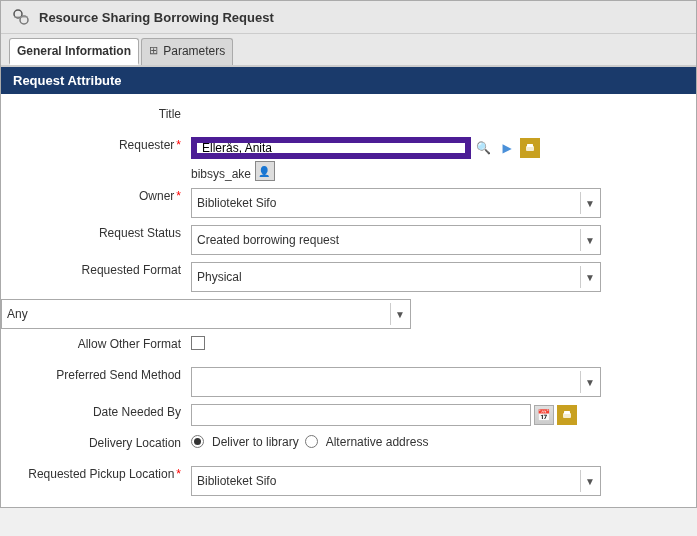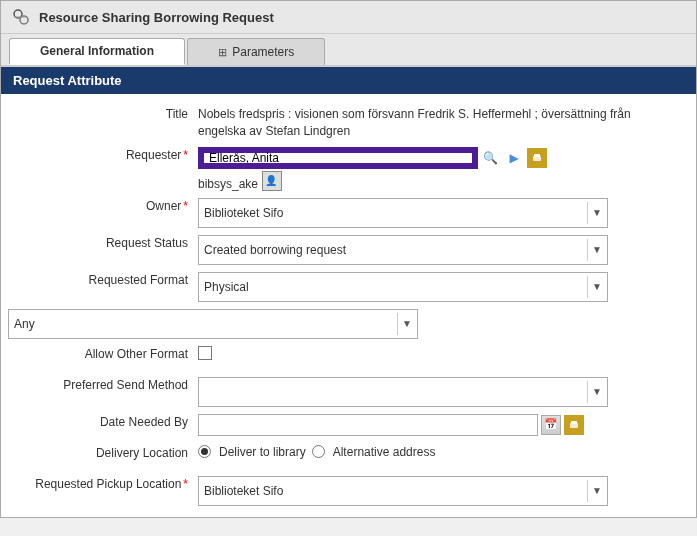--- a/index.html
+++ b/index.html
@@ -33,49 +33,49 @@
       color: #333;
     }
     .tabs-bar {
       background: #e8e8e8;
       border-bottom: 2px solid #ccc;
       padding: 4px 8px 0 8px;
       display: flex;
       gap: 2px;
     }
     .tab {
-      padding: 5px 30px;
+      padding: 5px 7px;
       background: #d8d8d8;
       border: 1px solid #aaa;
       border-bottom: none;
       cursor: pointer;
       font-size: 12px;
       border-radius: 3px 3px 0 0;
       display: flex;
-      align-items: center;
+      align-items: flex-start;
       gap: 5px;
     }
     .tab.active {
       background: #fff;
       border-bottom: 2px solid #fff;
       font-weight: bold;
     }
     .tab-icon {
       color: #555;
       font-size: 11px;
     }
     .section-header {
       background: #1a3a6b;
       color: #fff;
       padding: 6px 12px;
       font-size: 13px;
       font-weight: bold;
     }
     .form-area {
-      padding: 8px 16px 8px 7px;
+      padding: 8px 16px 8px 0;
       background: #fff;
     }
     .form-row {
       display: flex;
       align-items: flex-start;
       min-height: 28px;
       margin-bottom: 3px;
     }
     .form-label {
       width: 190px;
@@ -242,23 +242,20 @@
   </div>
 
   <div class="section-header">
     <span>Request Attribute</span>
   </div>
 
   <div class="form-area">
 
     <div class="form-row">
       <div class="form-label">Title</div>
-      <div class="form-value">
-        <span class="text-multi">Nobels fredspris : visionen som försvann Fredrik S. Heffermehl ; översättning från engelska av Stefan Lindgren</span>
-      </div>
     </div>
 
     <div class="form-row">
       <div class="form-label">
         <span>Requester</span><span class="required">*</span>
       </div>
       <div class="form-value">
         <div class="input-with-icons">
           <input type="text" class="text-input" value="Ellerås, Anita" style="">
           <span class="icon-btn icon-search">🔍</span>

